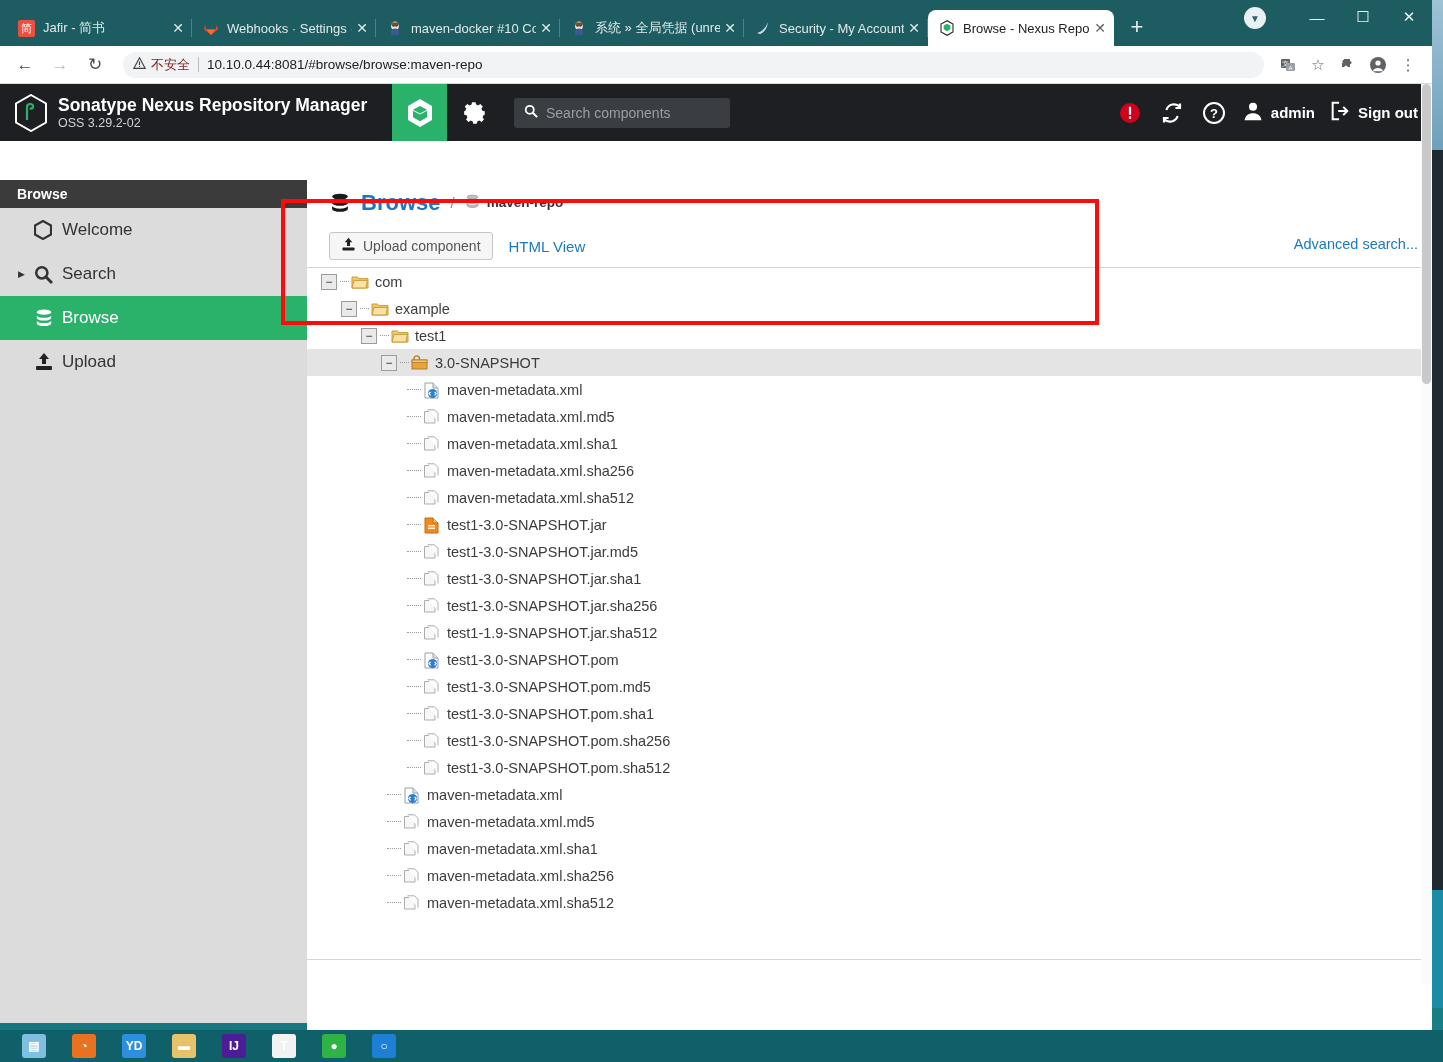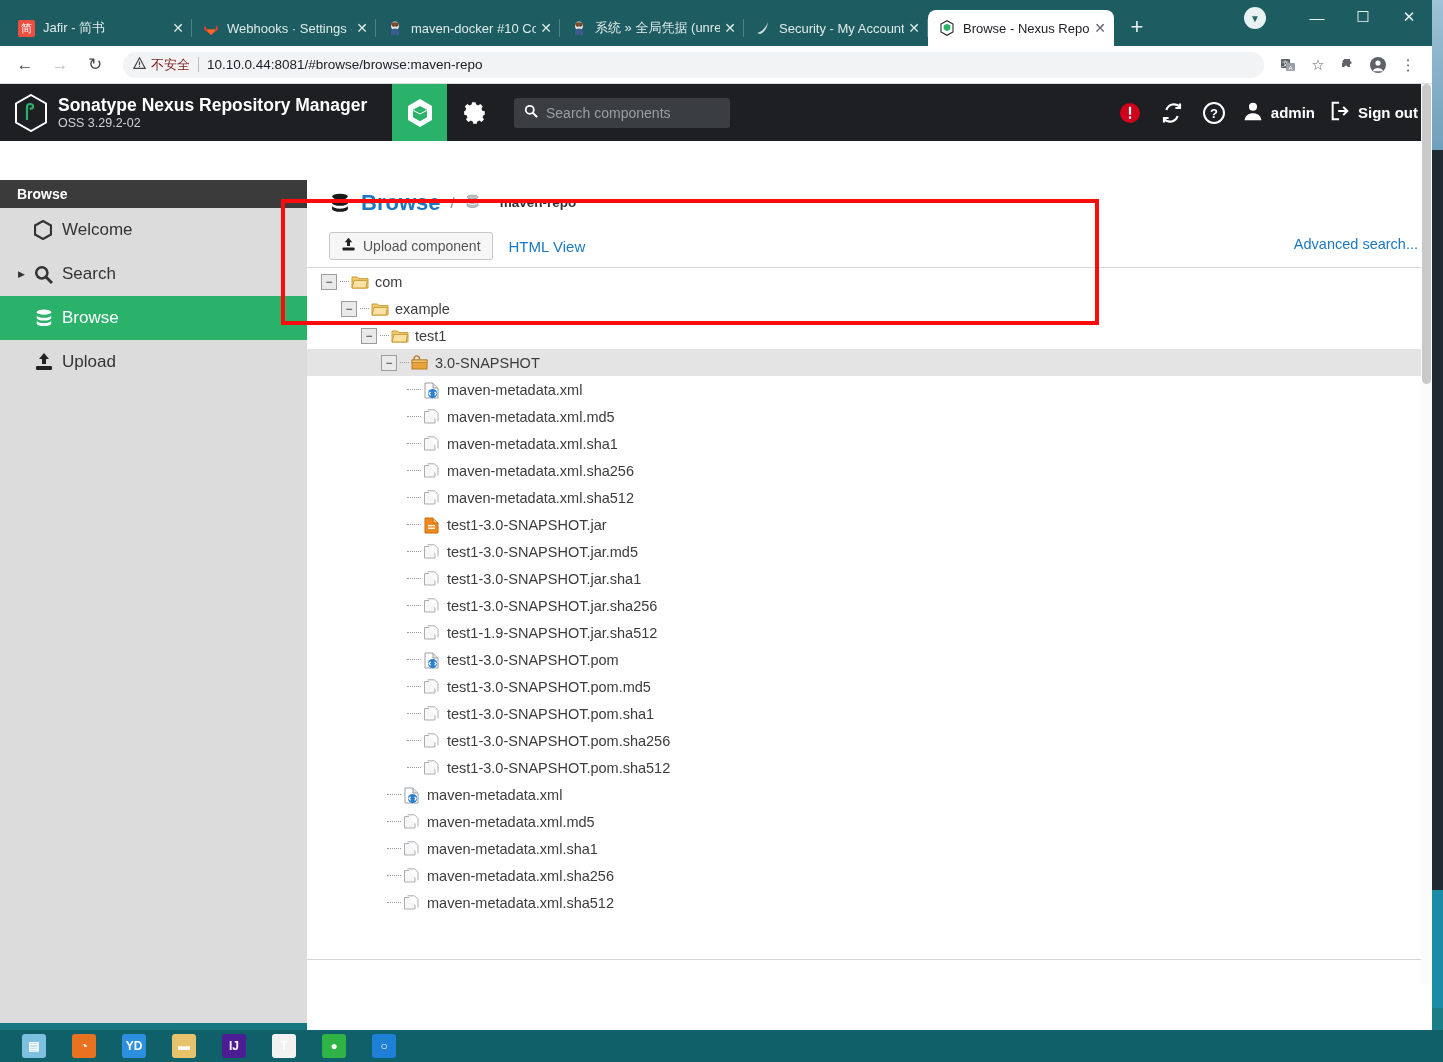--- a/index.html
+++ b/index.html
@@ -198,21 +198,21 @@
     height: 45px; display: flex; align-items: center; padding-left: 22px;
     background: #fff; gap: 10px;
   }
   #nx-crumb .db-ico { width: 22px; height: 22px; }
   #nx-crumb .crumb-main {
     color: #1c78c0; font-size: 22px; font-weight: bold;
   }
   #nx-crumb .crumb-slash { color: #8a8a8a; font-size: 15px; }
   #nx-crumb .crumb-repo {
     color: #333; font-size: 13.5px; font-weight: bold;
-    display: flex; align-items: center; gap: 20px;
+    display: flex; align-items: center; gap: 7px;
   }
   #nx-actions {
     height: 42px; background: #fff; display: flex; align-items: center;
     padding-left: 22px; gap: 0px; position: relative;
   }
   #upload-btn {
     height: 28px; border: 1px solid #c6c6c6; background: #f6f6f6;
     border-radius: 3px; display: flex; align-items: center; gap: 7px;
     padding: 0 11px; font-size: 14px; color: #555; cursor: pointer;
   }

